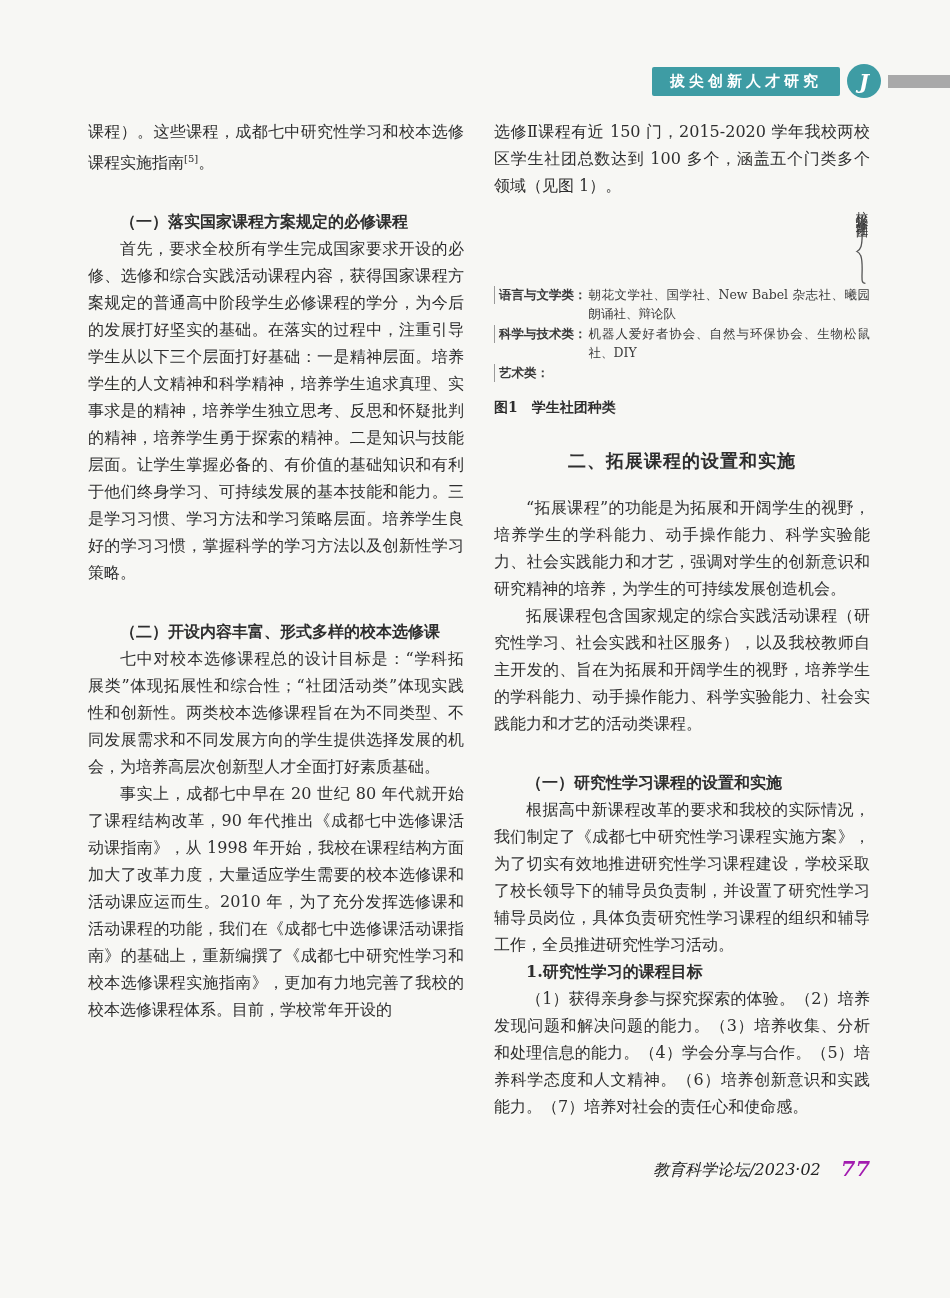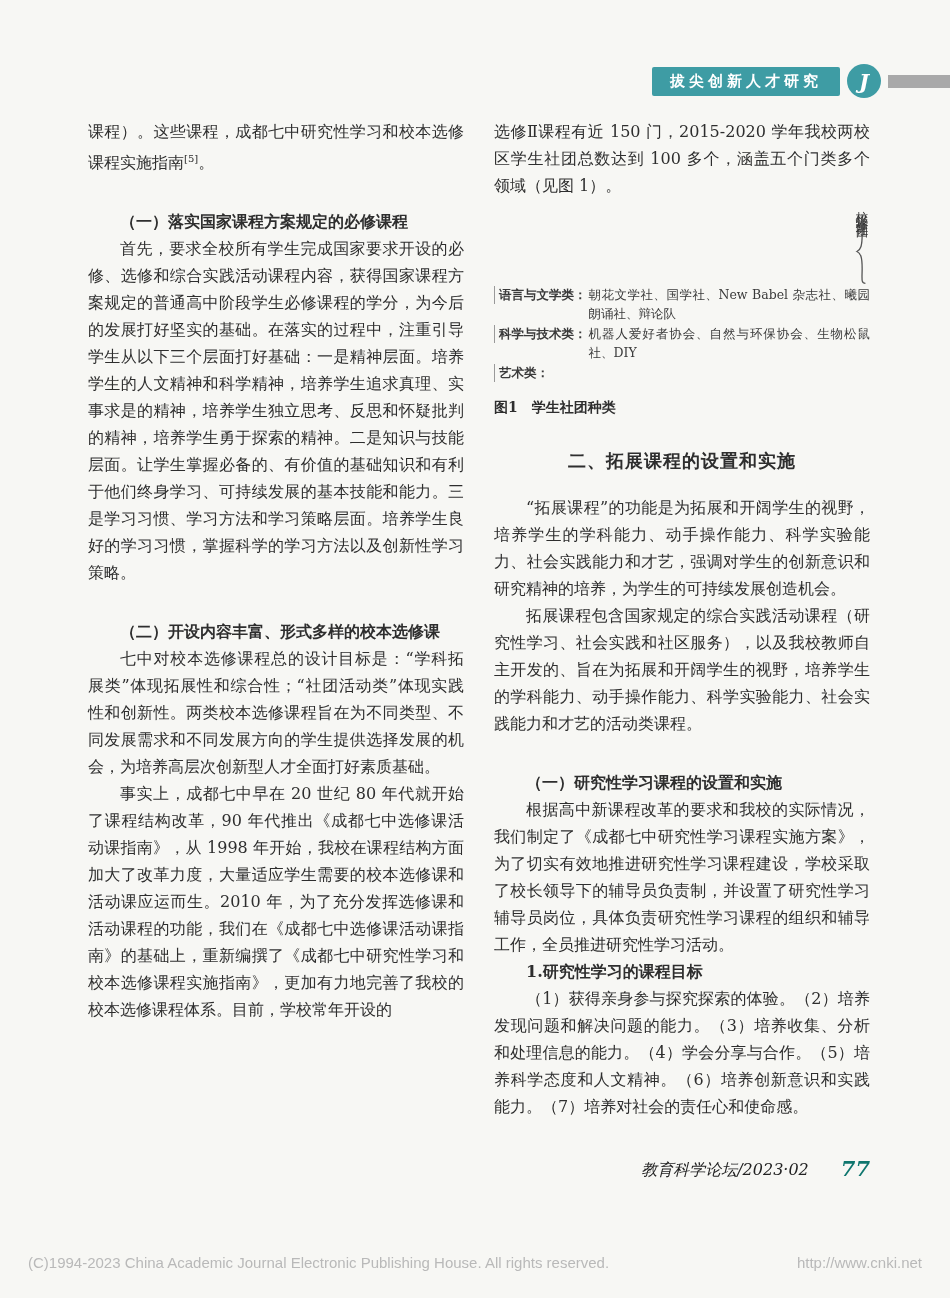--- a/index.html
+++ b/index.html
@@ -48,21 +48,21 @@
   .fig-row { display:flex; margin:2px 0; }
   .fig-cat { font-weight:bold; white-space:nowrap; border-left:1px solid #999; padding-left:4px; margin-right:2px; height:18px; }
   .fig-items { flex:1; text-align:justify; }
   .fig-caption { font-weight:bold; font-size:14px; margin:10px 0 12px; }
 
   .section-h2 { text-align:center; font-weight:bold; font-size:18px; letter-spacing:1px; margin:26px 0 20px; }
 
   
   .footer { position:absolute; top:1156px; right:80px; display:flex; align-items:flex-end; }
   .footer .journal { font-style:italic; font-size:16px; color:#222; }
-  .footer .pageno { font-style:italic; font-weight:bold; font-size:21px; margin-left:32px; color:#0f766e; }
+  .footer .pageno { font-style:italic; font-weight:bold; font-size:21px; margin-left:20px; color:#a21caf; }
 
   .copyright {
     position:absolute; top:1254px; left:28px; right:28px;
     display:flex; justify-content:space-between;
     color:#b9b9b9; font-family:"Liberation Sans",sans-serif; font-size:15px;
   }
 </style>
 </head>
 <body style="--accent: #3E9CA4; --bar: #A9A9A9;">
 
@@ -125,18 +125,14 @@
       <p class="para">（1）获得亲身参与探究探索的体验。（2）培养发现问题和解决问题的能力。（3）培养收集、分析和处理信息的能力。（4）学会分享与合作。（5）培养科学态度和人文精神。（6）培养创新意识和实践能力。（7）培养对社会的责任心和使命感。</p>
     </div>
 
   </div>
 
   <div class="footer">
     <span class="journal">教育科学论坛/2023·02</span>
     <span class="pageno">77</span>
   </div>
 
-  <div class="copyright">
-    <span>(C)1994-2023 China Academic Journal Electronic Publishing House. All rights reserved.</span>
-    <span>http://www.cnki.net</span>
-  </div>
 
 </div>
 
 </body></html>

